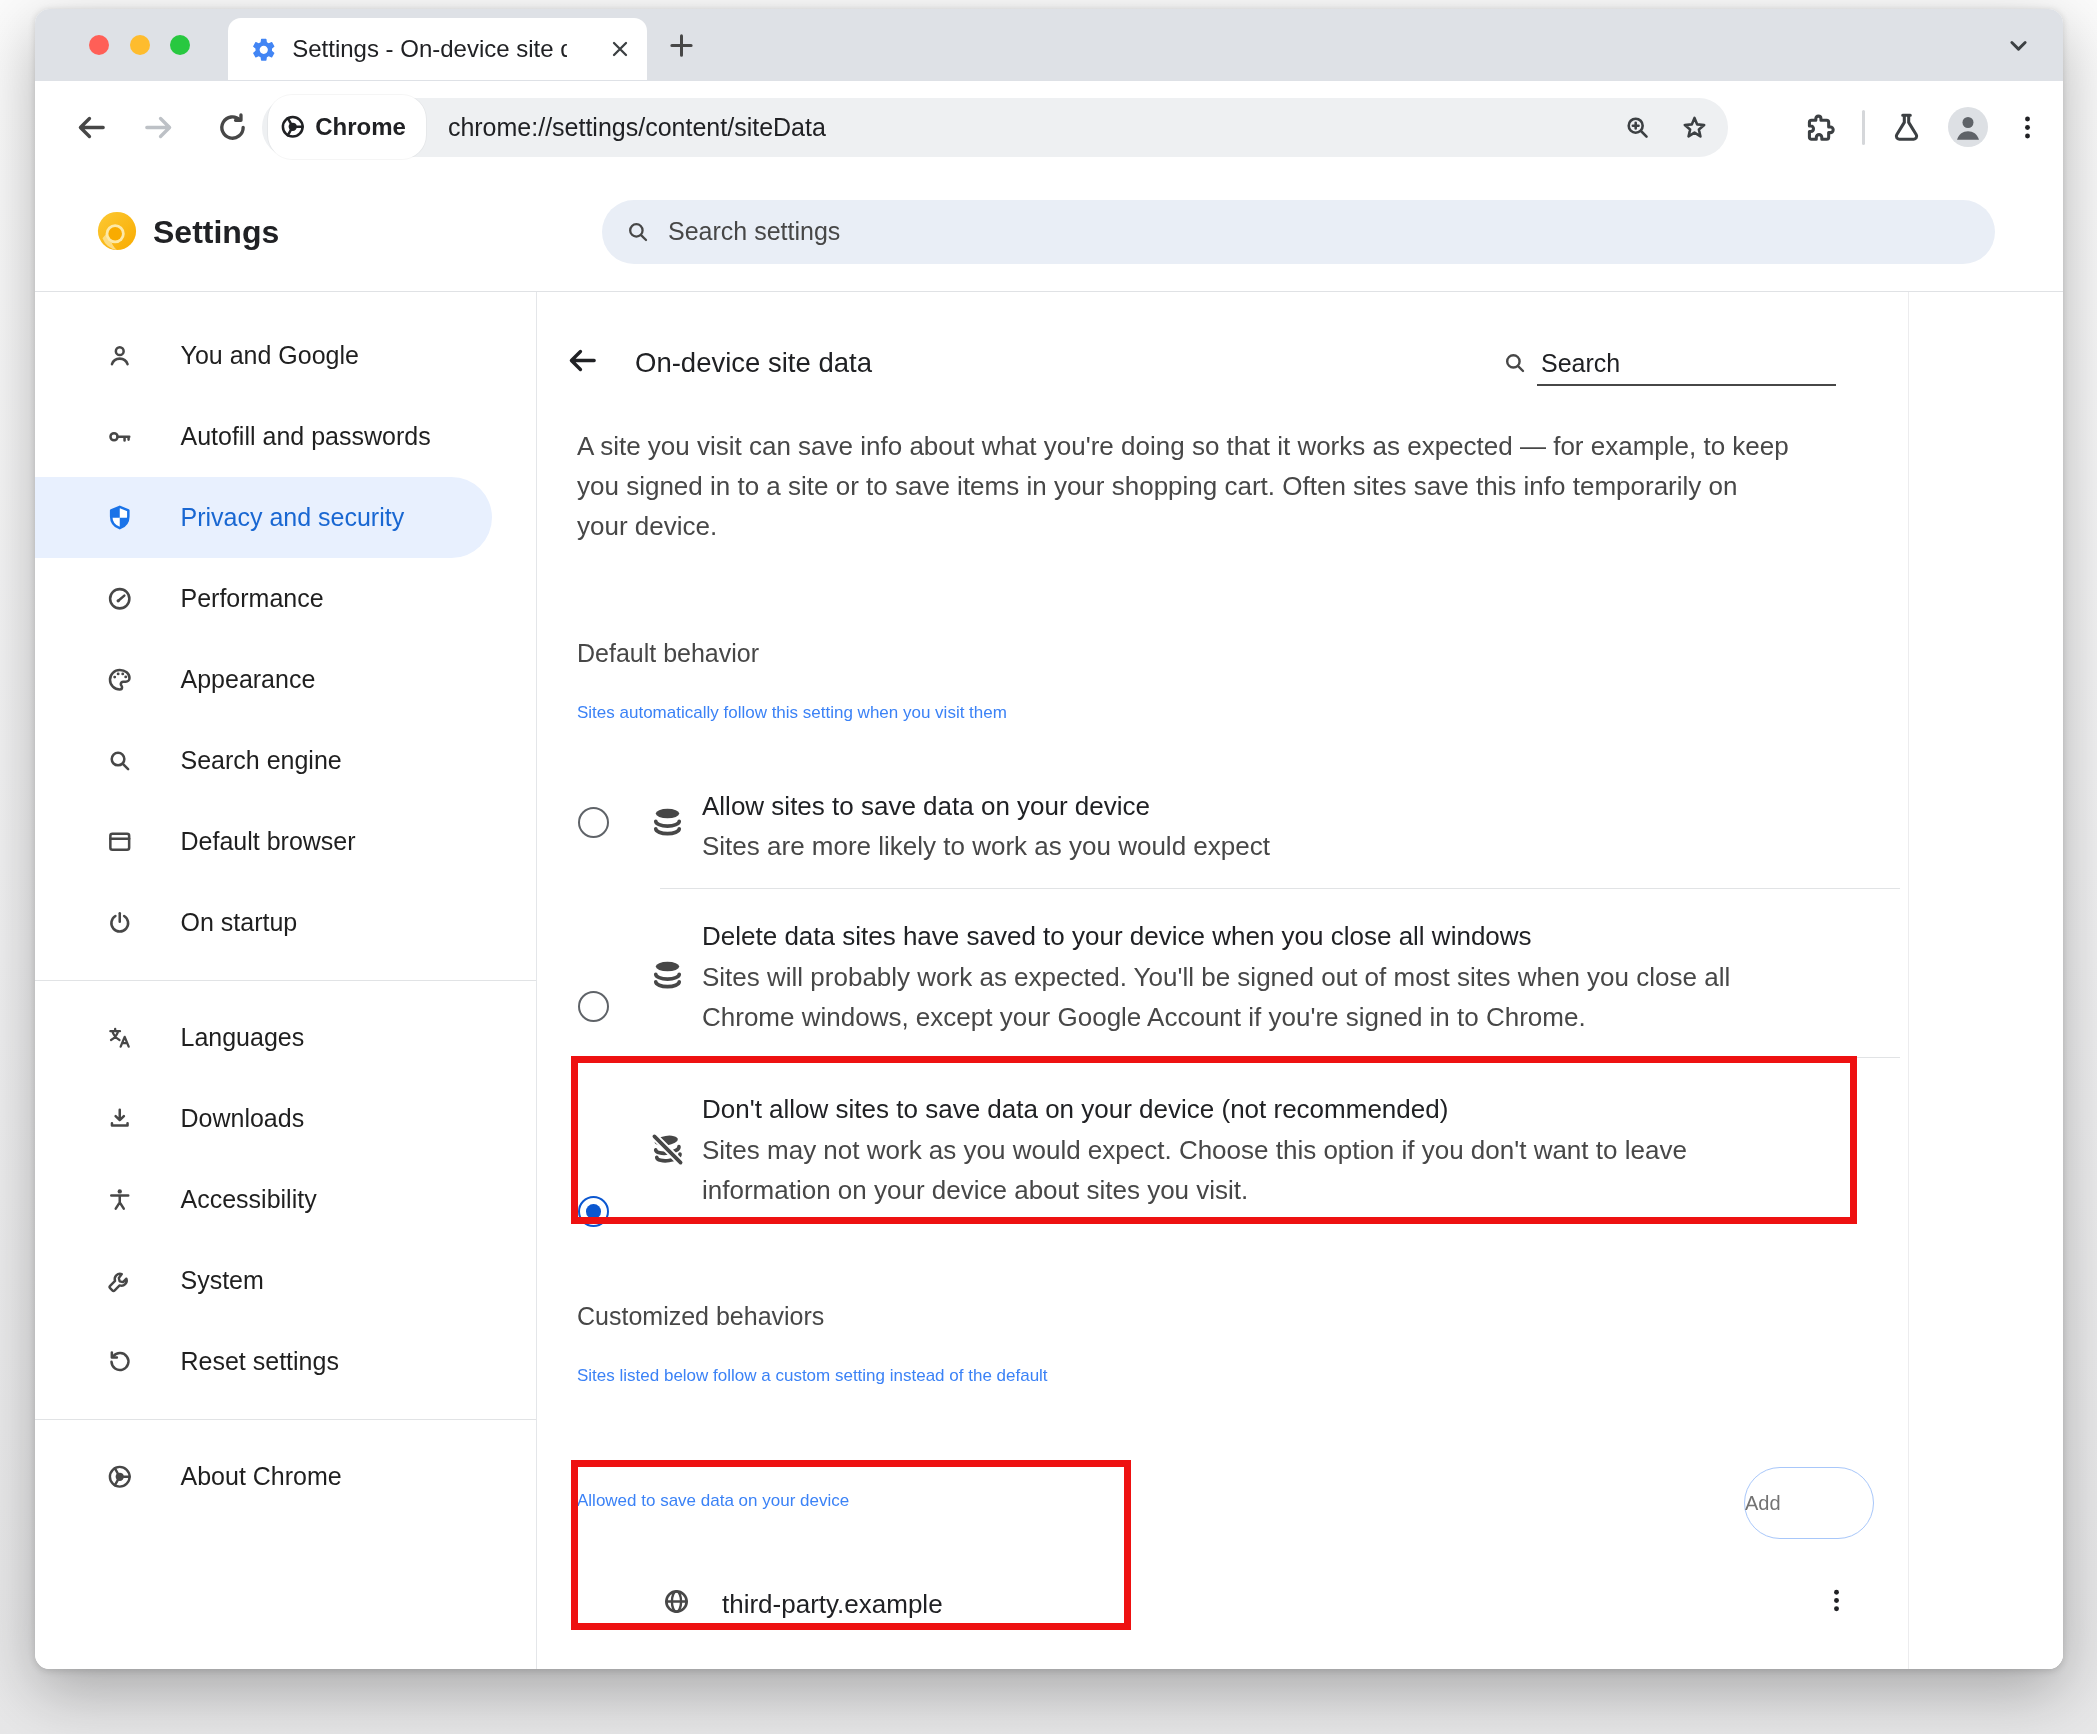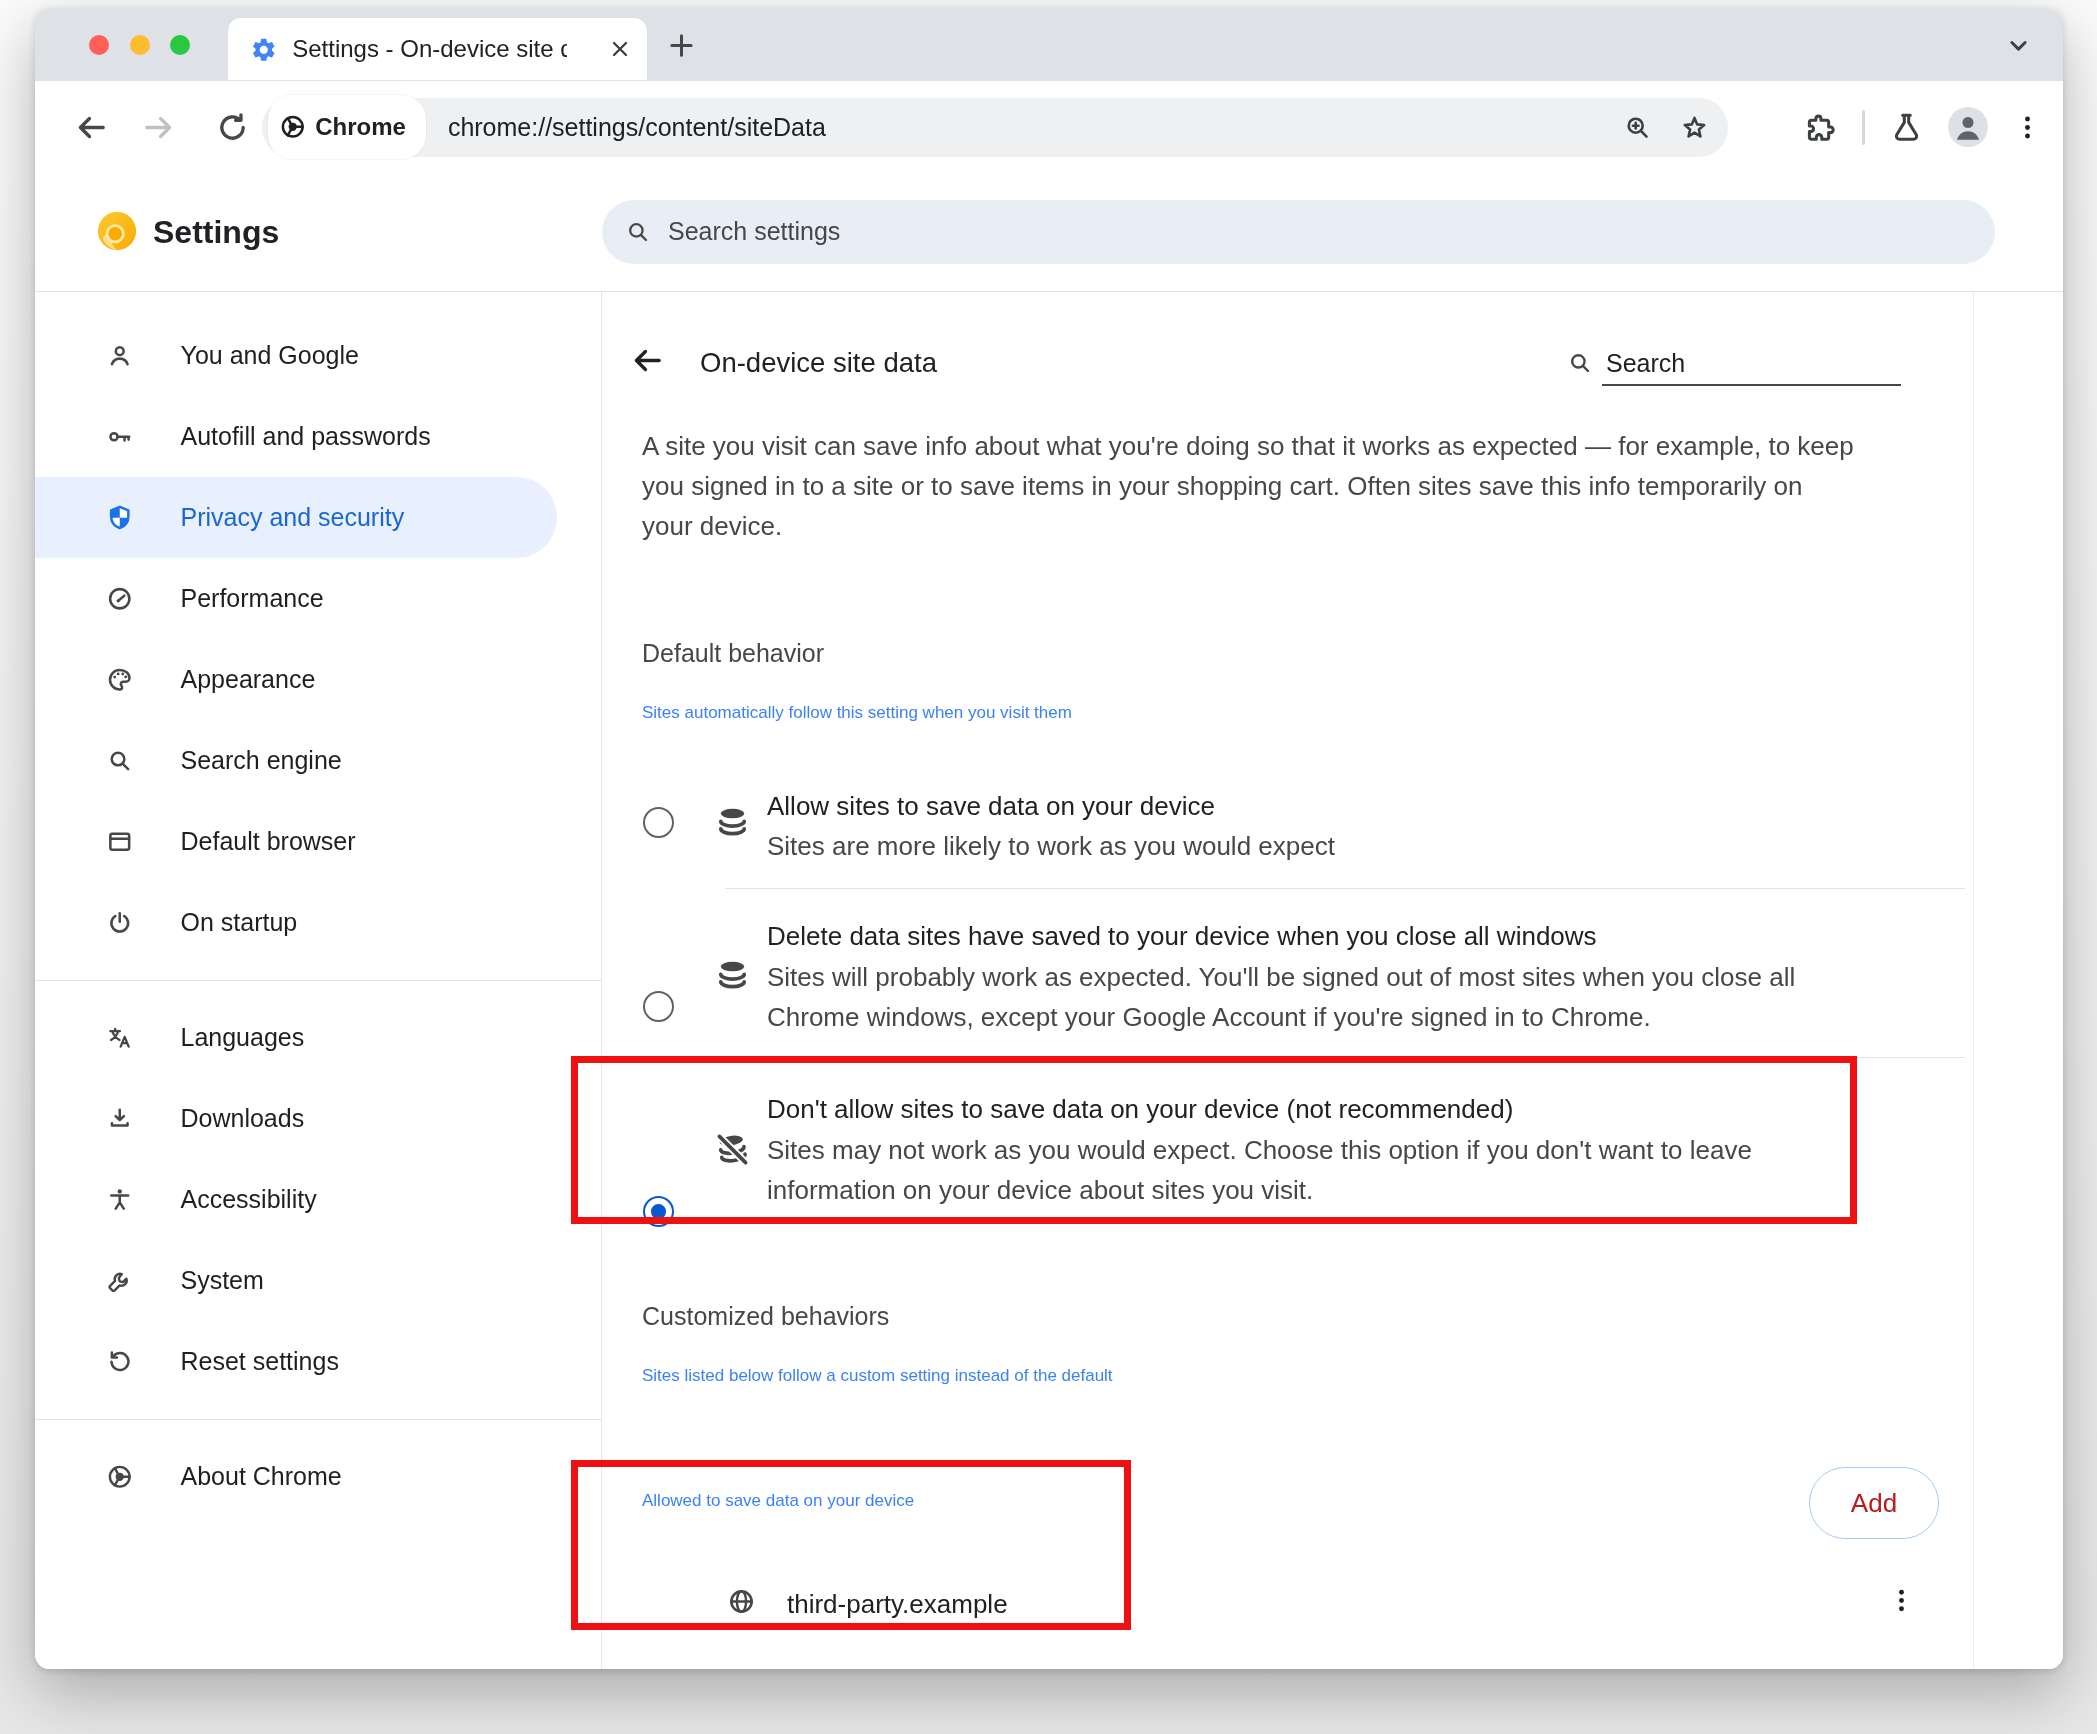--- a/index.html
+++ b/index.html
@@ -45,21 +45,21 @@
   .sheader{position:absolute;left:0;top:163px;width:100%;height:119px;background:#fff;border-bottom:0.9px solid #e0e2e5;}
   .canary{position:absolute;left:62px;top:39px;width:40px;height:40px;}
   .sh-title{position:absolute;left:118px;top:42px;font-size:32px;font-weight:600;color:#202124;}
   .ssearch{
     position:absolute;left:567px;top:27.5px;width:1393px;height:64px;border-radius:32px;background:#e9eef6;
     display:flex;align-items:center;padding-left:22px;box-sizing:border-box;
   }
   .ssearch-text{font-size:25px;color:#474747;margin-left:16.5px;}
   
   .bodyrow{position:absolute;left:0;top:283px;width:100%;height:1377px;background:#fff;display:flex;}
-  .sidebar{width:567px;border-right:0.9px solid #e4e6e9;box-sizing:border-box;padding-top:23px;flex:none;}
+  .sidebar{width:502px;border-right:0.9px solid #e4e6e9;box-sizing:border-box;padding-top:23px;flex:none;}
   .side-item{height:81px;display:flex;align-items:center;padding-left:71px;position:relative;}
   .side-item .sic{width:27.5px;height:27.5px;color:#474747;flex:none;}
   .side-label{font-size:25px;font-weight:500;color:#1f1f1f;margin-left:47px;white-space:nowrap;}
   .side-item.selected{background:#e8f0fe;border-radius:0 46px 46px 0;margin-right:44px;}
   .side-item.selected .side-label{color:#1967d2;}
   .side-div{border-top:0.9px solid #e1e3e5;margin:16.5px 0;}
   .ext-link{width:26px;height:26px;color:#474747;margin-left:24px;}
   
   .main{position:relative;flex:1;background:#fff;}
   .abs{position:absolute;}
@@ -70,21 +70,21 @@
   .sec-h{font-size:25px;font-weight:500;color:#474747;}
   .sec-sub{font-size:17px;color:#3b82f6;}
   .opt-title{font-size:26px;line-height:40px;color:#202124;white-space:pre-wrap;}
   .opt-desc{font-size:26px;line-height:40px;color:#474747;white-space:pre-wrap;}
   .radio{width:31px;height:31px;border-radius:50%;border:2.8px solid #5f6368;box-sizing:border-box;background:#fff;position:relative;}
   .radio.on{border-color:#0b57d0;}
   .radio.on::after{content:"";position:absolute;left:50%;top:50%;width:14.7px;height:14.7px;margin:-7.3px 0 0 -7.3px;border-radius:50%;background:#0b57d0;}
   .hair{height:0.9px;background:#e1e3e5;}
   .add-btn{
     width:130px;height:72px;border-radius:36px;border:1.8px solid #a8c7fa;background:#fff;
-    display:flex;align-items:center;justify-content:center;font-size:26px;font-weight:500;color:#b91c1c;box-sizing:border-box;
+    display:flex;align-items:center;justify-content:flex-start;font-size:20px;font-weight:500;color:#737373;box-sizing:border-box;
   }
   .site-name{font-size:26px;color:#202124;}
   .dbicon{width:37px;height:37px;color:#474747;}
   .content-edge{position:absolute;left:1371px;top:0;bottom:0;width:0.9px;background:#ececee;}
   
   .redbox{position:absolute;border:7.3px solid #ee1111;box-sizing:border-box;z-index:60;}
   .f{fill:currentColor;}
   .s{fill:none;stroke:currentColor;stroke-width:2;stroke-linecap:round;stroke-linejoin:round;}
   svg{display:block;}
 </style>

